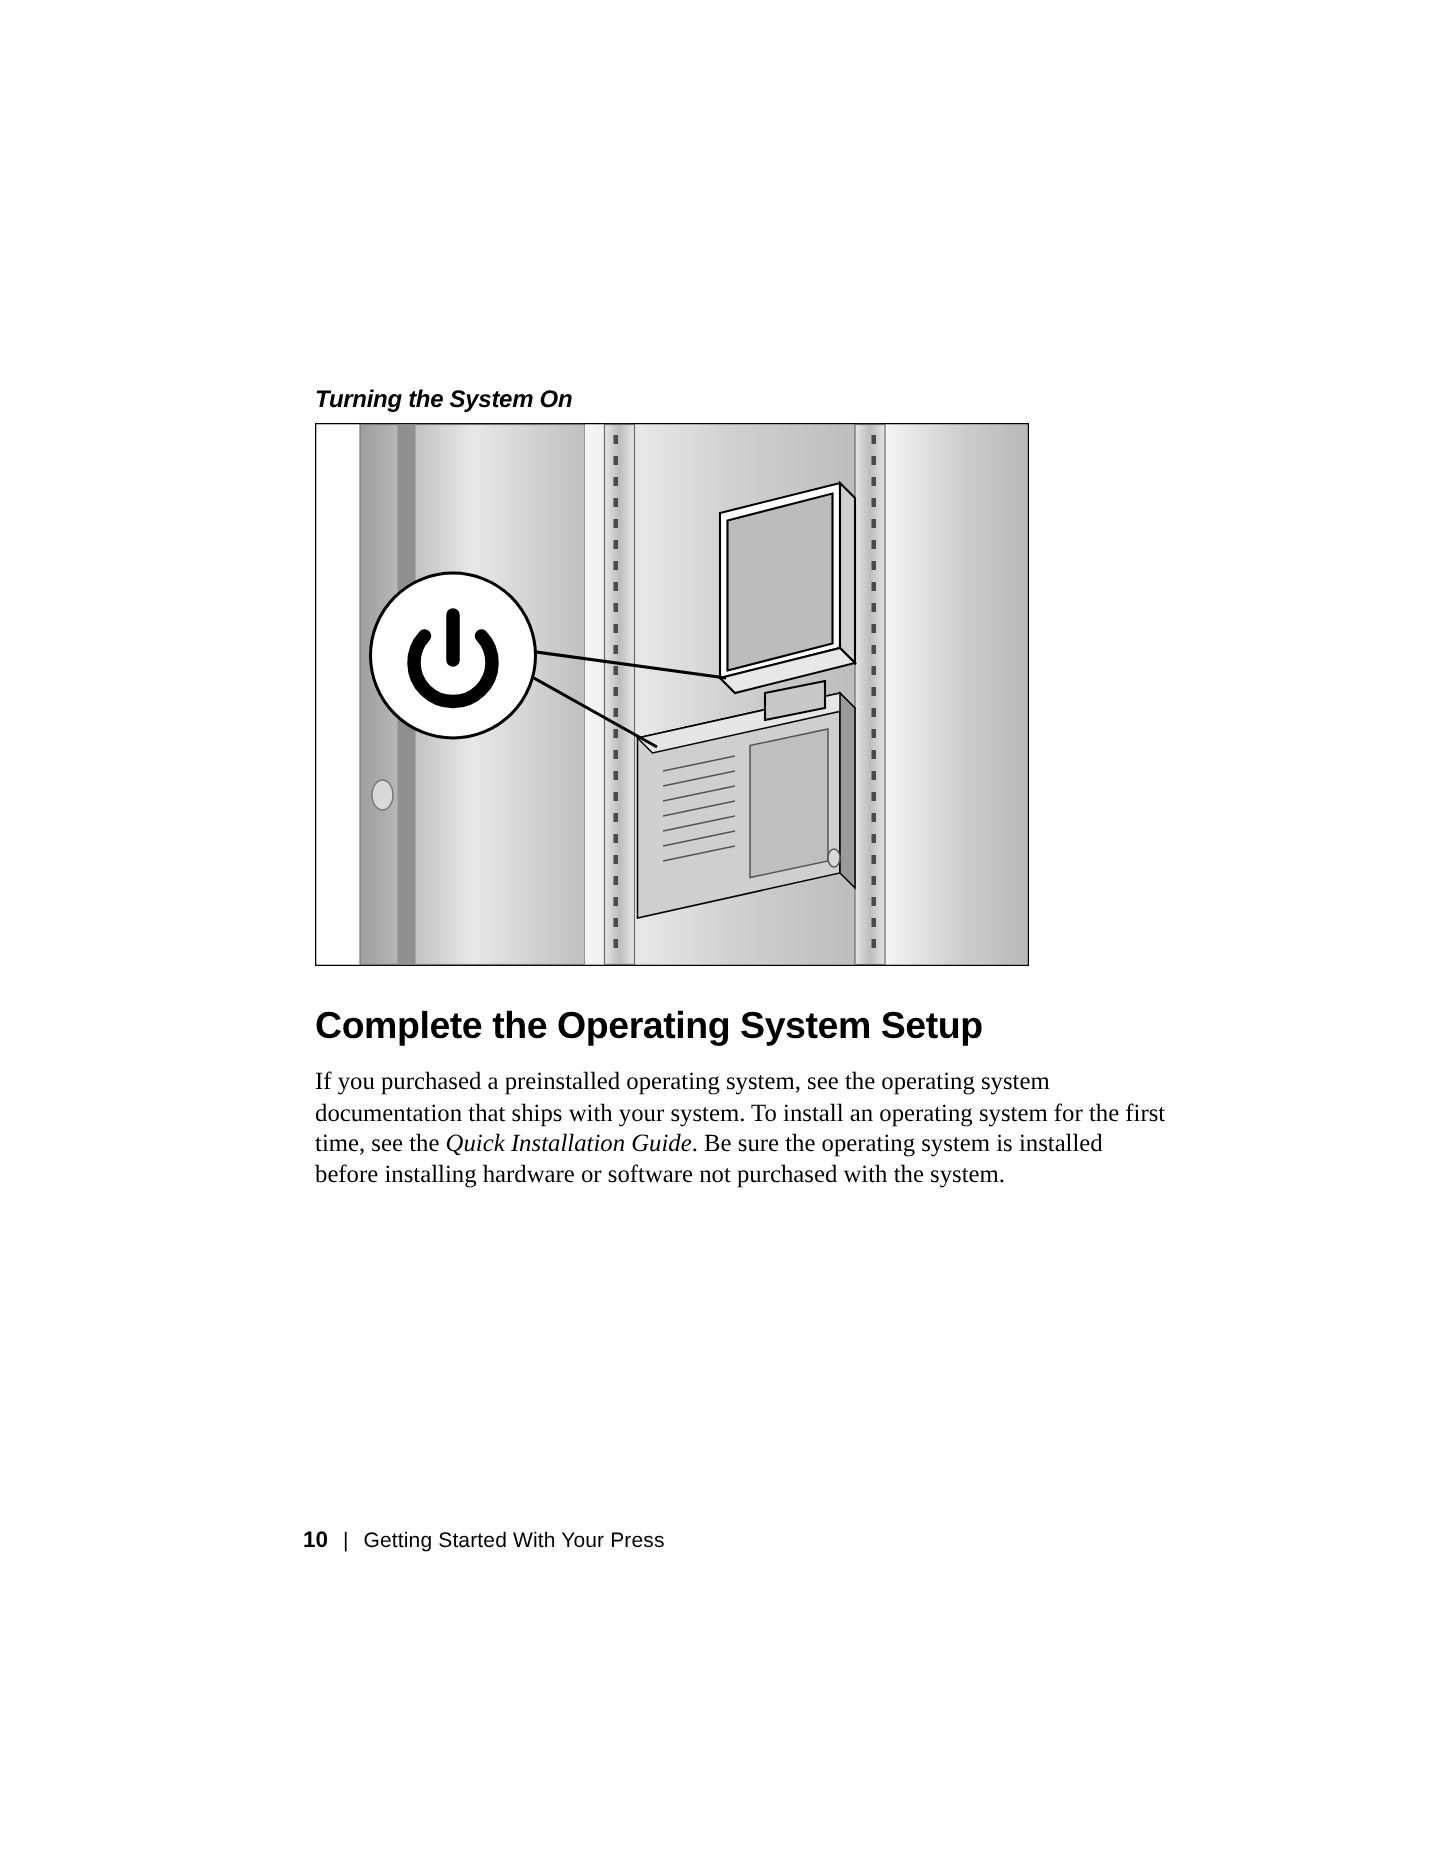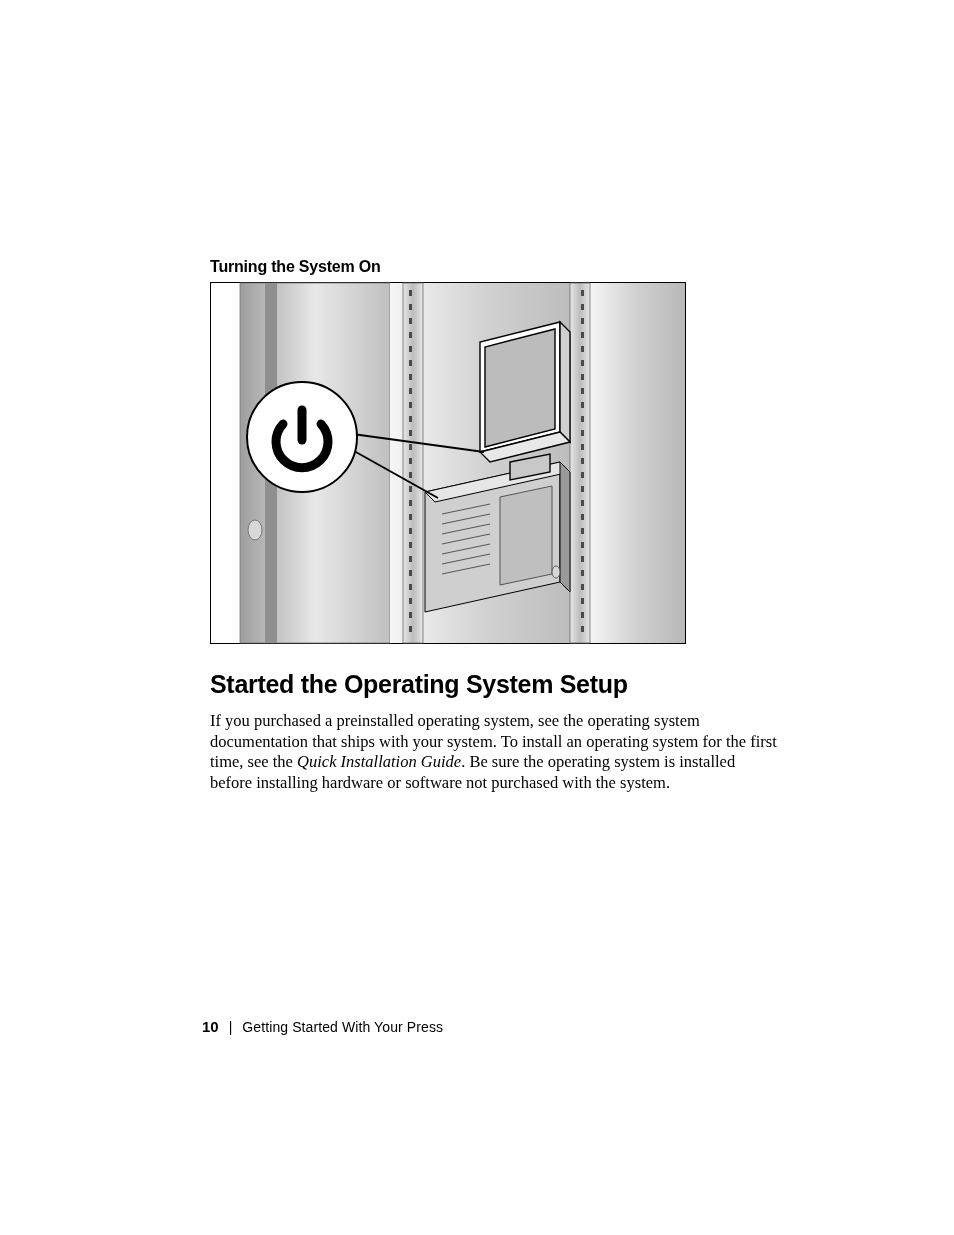--- a/index.html
+++ b/index.html
@@ -17,20 +17,21 @@
     left: 210px;
     top: 258px;
     width: 570px;
   }
   .subheading {
     font-family: "Helvetica Neue", Helvetica, Arial, sans-serif;
     font-weight: 700;
     font-size: 16px;
     margin: 0 0 6px 0;
     letter-spacing: -0.2px;
+    font-style: italic;
   }
   .figure {
     width: 476px;
     height: 362px;
     margin: 0 0 14px 0;
   }
   .figure svg { display: block; }
   .bodytext {
     font-size: 16.5px;
     line-height: 1.25;
@@ -204,21 +205,21 @@
         <circle cx="92" cy="155" r="55" fill="#fff" stroke="#000" stroke-width="2"></circle>
         <g stroke="#000" stroke-width="9" fill="none" stroke-linecap="round">
           <path d="M 92 128 L 92 158"></path>
           <path d="M 73 142 A 26 26 0 1 0 111 142"></path>
         </g>
       </g>
     </svg>
   </div>
 
 
-  <h1 class="h1">Started the Operating System Setup</h1>
+  <h1 class="h1">Complete the Operating System Setup</h1>
 
   <p class="bodytext">
     <span>If you purchased a preinstalled operating system, see the operating system documentation that ships with your system. To install an operating system for the first time, see the </span><span class="ital">Quick Installation Guide</span><span>. Be sure the operating system is installed before installing hardware or software not purchased with the system.</span>
   </p>
 </div>
 
 <div class="footer">
   <span class="pg">10</span>
   <span class="sep">|</span>
   <span class="title">Getting Started With Your Press</span>

